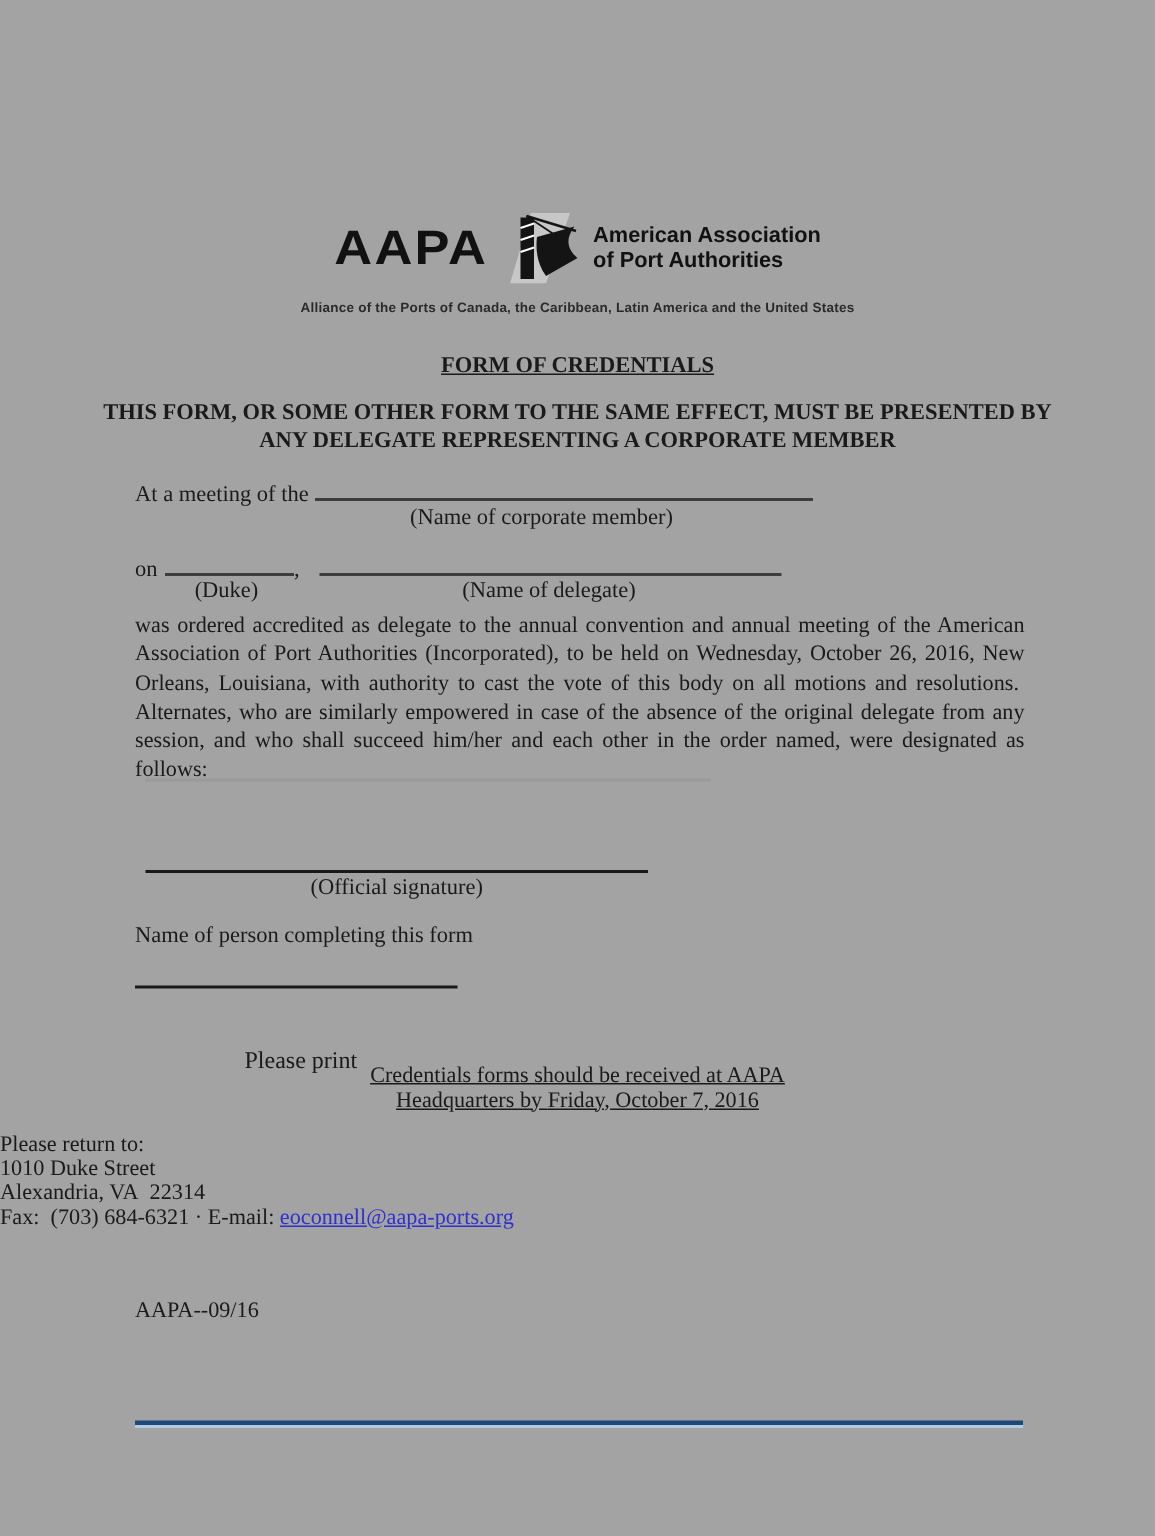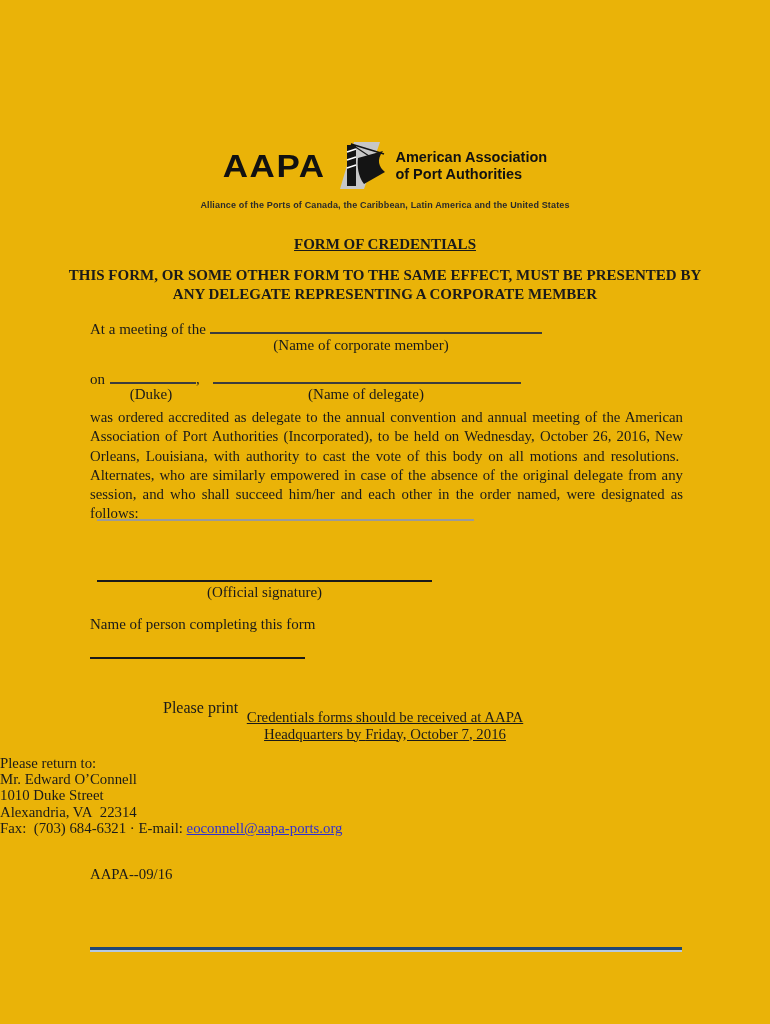--- a/index.html
+++ b/index.html
@@ -1,19 +1,19 @@
 <!DOCTYPE html>
 <html><head>
 <meta charset="utf-8">
 <style>
   html,body{margin:0;padding:0;background:#ffffff;}
   .page{
     position:relative;
     width:770px;height:1024px;
-    background:#eab308;
+    background:#a3a3a3;
     font-family:"Liberation Serif", serif;
     font-size:15px;color:#1a1a1a;
     overflow:hidden;
   }
   
   .logo-wrap{position:absolute;top:142px;left:0;right:0;text-align:center;}
   .logo-row{display:flex;justify-content:center;align-items:center;gap:9px;}
   .logo-acronym{
     font-family:"Liberation Sans", sans-serif;
     font-weight:700;font-size:35px;letter-spacing:1.5px;color:#111;
@@ -143,21 +143,20 @@
   <div class="print-line"></div>
   <div class="cap-print">Please print</div>
 
   <div class="received">
     <div class="u">Credentials forms should be received at AAPA</div>
     <div class="u"><span>Headquarters by </span><span class="b">Friday, October 7, 2016</span></div>
   </div>
 
   <div class="return-block">
     <div>Please return to:</div>
-    <div>Mr. Edward O’Connell</div>
     <div>1010 Duke Street</div>
     <div>Alexandria, VA&nbsp; 22314</div>
     <div><span>Fax:&nbsp; (703) 684-6321 · E-mail: </span><a class="email-link">eoconnell@aapa-ports.org</a></div>
   </div>
 
   <div class="form-code">AAPA--09/16</div>
   <div class="bottom-rule"></div>
 
 </div>
 

